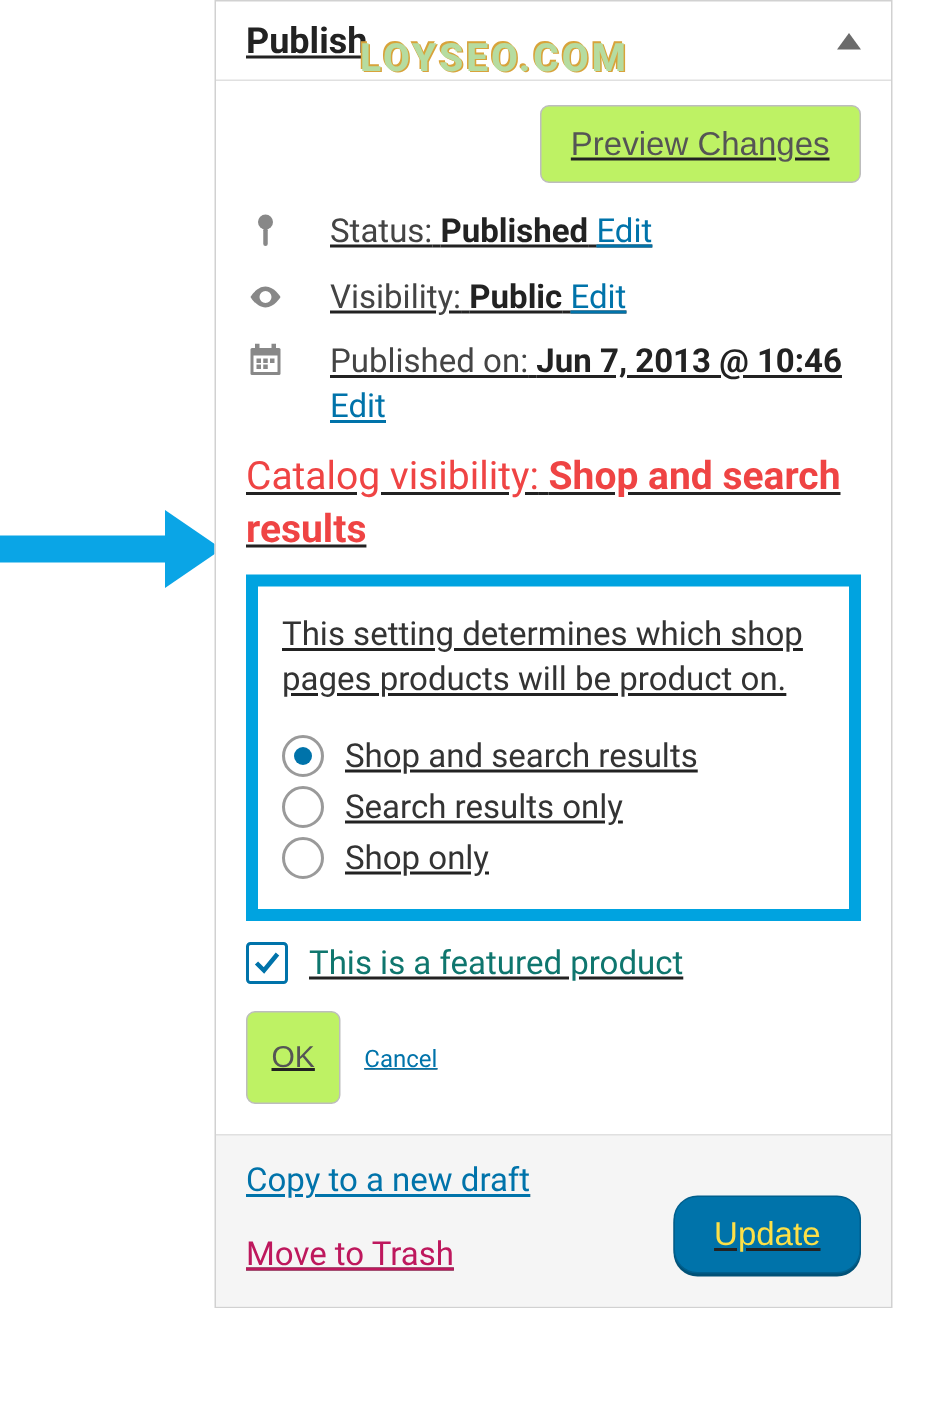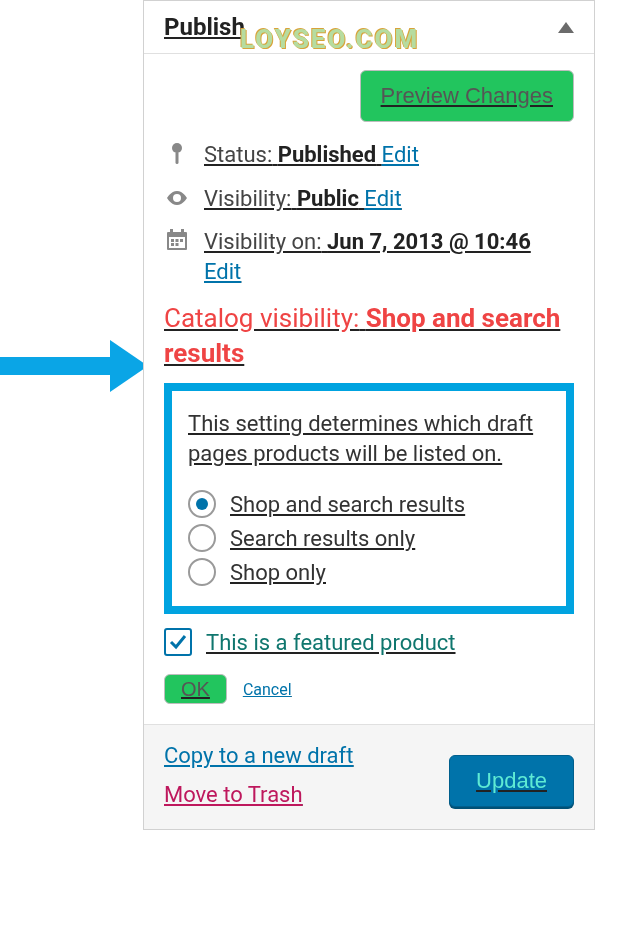--- a/index.html
+++ b/index.html
@@ -3,45 +3,45 @@
 <meta charset="utf-8">
 <style>
   html,body{margin:0;padding:0;background:#fff;font-family:-apple-system,BlinkMacSystemFont,"Segoe UI",Roboto,Helvetica,Arial,sans-serif;color:#222;}
   .stage{position:relative;width:632px;height:951px;overflow:hidden;}
   .panel{position:absolute;left:143px;top:0;width:452px;border:1px solid #d1d1d1;background:#fff;box-sizing:border-box;text-decoration:underline;}
   .panel-header{display:flex;align-items:center;justify-content:space-between;padding:12px 20px;border-bottom:1px solid #e0e0e0;}
   .panel-title{font-size:24px;font-weight:700;color:#222;}
   .collapse{width:0;height:0;border-left:8px solid transparent;border-right:8px solid transparent;border-bottom:11px solid #6b6b6b;cursor:pointer;}
   .panel-body{padding:16px 20px 4px 20px;}
   .preview-row{display:flex;justify-content:flex-end;margin-bottom:18px;}
-  .btn{display:inline-flex;align-items:center;justify-content:center;background:#22c55e;border:1px solid #bdbdbd;border-radius:6px;color:#555;font-size:22px;padding:14px 20px;cursor:pointer;line-height:1;}
-  .btn-primary{background:#0073aa;border:1px solid #005f8d;color:#5eead4;font-size:22px;padding:14px 26px;border-radius:6px;box-shadow:0 2px 0 #005177;}
-  .btn-small{font-size:20px;padding:4px 16px;}
+  .btn{display:inline-flex;align-items:center;justify-content:center;background:#bef264;border:1px solid #bdbdbd;border-radius:6px;color:#555;font-size:22px;padding:14px 20px;cursor:pointer;line-height:1;}
+  .btn-primary{background:#0073aa;border:1px solid #005f8d;color:#fde047;font-size:22px;padding:14px 26px;border-radius:16px;box-shadow:0 2px 0 #005177;}
+  .btn-small{font-size:20px;padding:20px 16px;}
   .meta-row{display:flex;align-items:flex-start;margin:14px 0;font-size:22px;color:#444;line-height:1.35;}
   .meta-row .ico{width:26px;flex:0 0 26px;display:flex;justify-content:center;align-items:flex-start;margin-right:14px;color:#888;margin-top:2px;}
-  .meta-row .txt{flex:1;}
+  .meta-row .txt{flex:1;margin-left:16px;}
   .meta-row .txt .lbl{color:#444;}
   .meta-row .txt .val{font-weight:700;color:#222;}
   a.link{color:#0073aa;text-decoration:underline;cursor:pointer;}
   a.link.red{color:#be185d;}
   .catalog-block{font-size:26px;color:#ef4444;margin:14px 0 12px 0;line-height:1.35;}
   .catalog-block .val{font-weight:700;}
   .help-box{border:8px solid #00a3e0;padding:18px 16px 14px 16px;margin:8px 0 14px 0;}
   .help-text{font-size:22px;color:#333;margin-bottom:22px;line-height:1.35;}
   .radio-row{display:flex;align-items:center;font-size:22px;color:#333;margin:6px 0;cursor:pointer;}
   .radio{width:24px;height:24px;border:2px solid #9a9a9a;border-radius:50%;margin-right:14px;display:flex;align-items:center;justify-content:center;flex:0 0 24px;}
   .radio.checked::after{content:"";width:12px;height:12px;background:#0073aa;border-radius:50%;}
   .check-row{display:flex;align-items:center;font-size:22px;color:#0f766e;margin:6px 0 18px 0;cursor:pointer;}
   .checkbox{width:24px;height:24px;border:2px solid #9a9a9a;border-radius:3px;margin-right:14px;display:flex;align-items:center;justify-content:center;flex:0 0 24px;}
   .checkbox.checked{border-color:#0073aa;}
   .checkbox.checked svg{display:block;}
   .checkbox svg{display:none;}
   .okcancel{display:flex;align-items:center;gap:16px;margin-bottom:16px;}
   .panel-footer{border-top:1px solid #e0e0e0;background:#f5f5f5;padding:18px 20px 22px 20px;display:flex;justify-content:space-between;align-items:flex-end;}
-  .footer-links{display:flex;flex-direction:column;gap:14px;font-size:22px;}
+  .footer-links{display:flex;flex-direction:column;gap:24px;font-size:22px;}
   .arrow{position:absolute;left:0;top:340px;display:flex;align-items:center;}
   .arrow .shaft{width:110px;height:18px;background:#0aa5e6;}
   .arrow .head{width:0;height:0;border-top:26px solid transparent;border-bottom:26px solid transparent;border-left:38px solid #0aa5e6;}
   .watermark{position:absolute;left:240px;top:12px;font-size:26px;font-weight:800;letter-spacing:2px;color:#b6dca0;text-shadow:1px 1px 0 #d8a33a,-1px -1px 0 #d8a33a;pointer-events:none;user-select:none;margin-top:12px;}
   svg{display:block;}
 </style>
 </head>
 <body>
 
 <div class="stage">
@@ -103,35 +103,35 @@
               <rect x="4" y="0" width="3" height="5" fill="#888"></rect>
               <rect x="15" y="0" width="3" height="5" fill="#888"></rect>
               <rect x="5" y="10" width="3" height="3" fill="#888"></rect>
               <rect x="9.5" y="10" width="3" height="3" fill="#888"></rect>
               <rect x="14" y="10" width="3" height="3" fill="#888"></rect>
               <rect x="5" y="14" width="3" height="3" fill="#888"></rect>
               <rect x="9.5" y="14" width="3" height="3" fill="#888"></rect>
             </svg>
         </span>
         <span class="txt">
-          <span class="lbl">Visibility on:</span>
+          <span class="lbl">Published on:</span>
           <span> </span>
           <span class="val">Jun 7, 2013 @ 10:46</span><br>
           <a class="link">Edit</a>
         </span>
       </div>
 
       <div class="catalog-block">
         <span>Catalog visibility:</span>
         <span> </span>
         <span class="val">Shop and search results</span>
       </div>
 
       <div class="help-box">
-        <div class="help-text">This setting determines which draft pages products will be listed on.</div>
+        <div class="help-text">This setting determines which shop pages products will be product on.</div>
         <div id="radio-list">
             <div class="radio-row">
               <span class="radio checked"></span>
               <span>Shop and search results</span>
             </div>
             <div class="radio-row">
               <span class="radio"></span>
               <span>Search results only</span>
             </div>
             <div class="radio-row">

